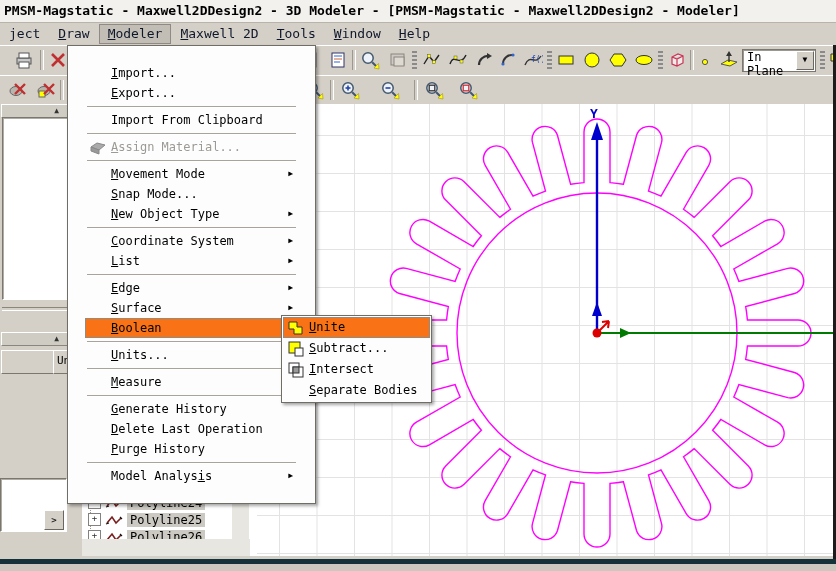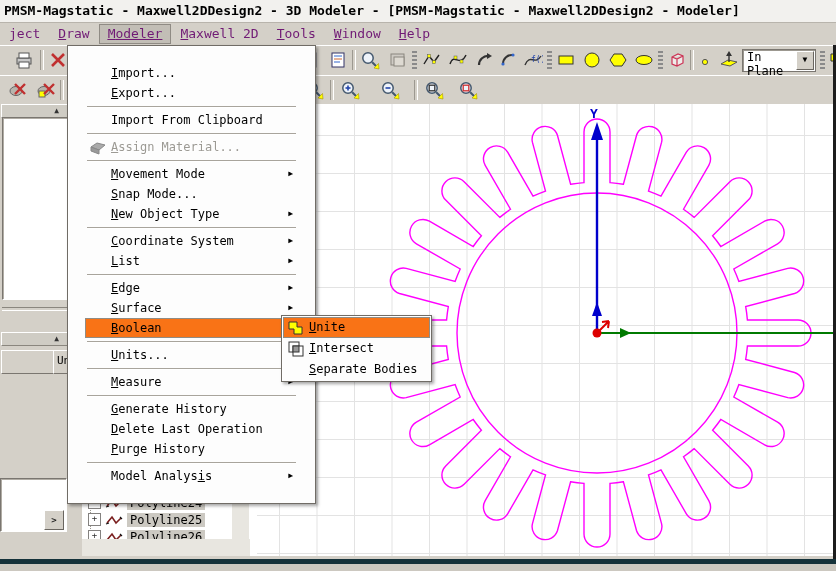--- a/index.html
+++ b/index.html
@@ -5,22 +5,22 @@
   html,body{margin:0;padding:0;}
   body{width:836px;height:571px;position:relative;overflow:hidden;
        font-family:"DejaVu Sans Mono","Liberation Mono",monospace;
        background:#d4d0c8;-webkit-font-smoothing:none;}
   .abs{position:absolute;}
   
   #titlebar{left:0;top:0;width:836px;height:22px;background:#f2f1ee;border-bottom:1px solid #b8b4ac;
             font-weight:bold;font-size:13px;line-height:22px;padding-left:4px;color:#000;white-space:nowrap;}
   
   #menubar{left:0;top:23px;width:836px;height:22px;background:#d4d0c8;display:flex;align-items:center;font-size:13px;}
-  .mb-item{padding:2px 9px;height:16px;line-height:16px;color:#701a75;}
-  .mb-item.active{background:#c2beb6;border:1px solid #8f8b84;padding:1px 8px;text-decoration:underline;}
+  .mb-item{padding:2px 9px;height:16px;line-height:16px;color:#0f172a;}
+  .mb-item.active{background:#c2beb6;border:1px solid #8f8b84;padding:1px 8px;}
   .u{text-decoration:underline;}
   
   .toolbar{left:0;width:836px;height:29px;background:#d4d0c8;border-top:1px solid #fff;border-bottom:1px solid #9c9890;}
   #toolbar1{top:45px;} #toolbar2{top:75px;}
   .tbtn{position:absolute;top:2px;width:24px;height:24px;display:flex;align-items:center;justify-content:center;}
   .vsep{position:absolute;top:4px;width:2px;height:20px;border-left:1px solid #9c9890;border-right:1px solid #fff;}
   .handle{position:absolute;top:5px;width:5px;height:18px;
           background:repeating-linear-gradient(to bottom,#8a8a8a 0 2px,transparent 2px 4px);}
   .dropdown{position:absolute;top:3px;height:21px;background:#fff;border:1px solid #7a7670;
             box-shadow:inset 1px 1px 0 #9c9890;display:flex;align-items:center;font-size:12px;}
@@ -480,20 +480,26 @@
   </div>
 
 <div class="abs" id="bool-submenu">
     <div class="mrow hl"><span class="mgut">
         <svg width="20" height="20" viewBox="0 0 20 20">
           <path d="M3 4 H11 V9 H16 V16 H8 V11 H3 Z" fill="#ffff00" stroke="#333"></path>
         </svg>
       </span><span><span class="u">U</span>nite</span></div>
     <div class="mrow"><span class="mgut">
         <svg width="20" height="20" viewBox="0 0 20 20">
+          <rect x="3" y="3" width="11" height="11" fill="#ffff00" stroke="#333"></rect>
+          <rect x="9" y="9" width="8" height="8" fill="#fff" stroke="#333"></rect>
+        </svg>
+      </span><span><span class="u">S</span>ubtract...</span></div>
+    <div class="mrow"><span class="mgut">
+        <svg width="20" height="20" viewBox="0 0 20 20">
           <rect x="3" y="3" width="10" height="10" fill="#fff" stroke="#333"></rect>
           <rect x="7" y="7" width="10" height="10" fill="#fff" stroke="#333"></rect>
           <rect x="7" y="7" width="6" height="6" fill="#9a9a9a" stroke="#333"></rect>
         </svg>
       </span><span><span class="u">I</span>ntersect</span></div>
     <div class="mrow"><span><span class="u">S</span>eparate Bodies</span></div>
   </div>
 
 <div class="abs" id="rightedge"></div>
 <div class="abs" id="statusbar">

